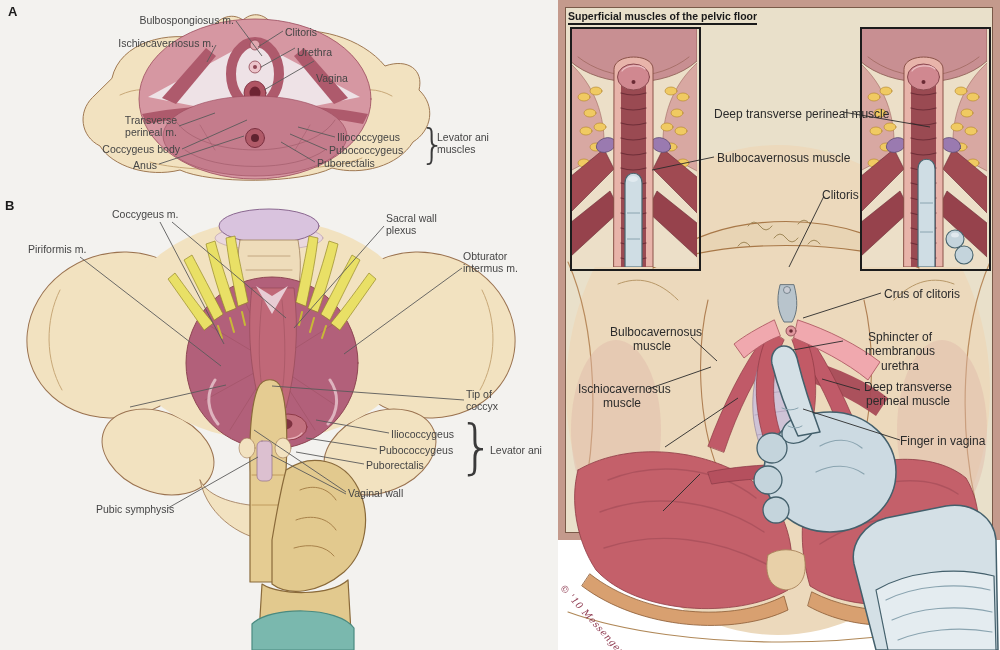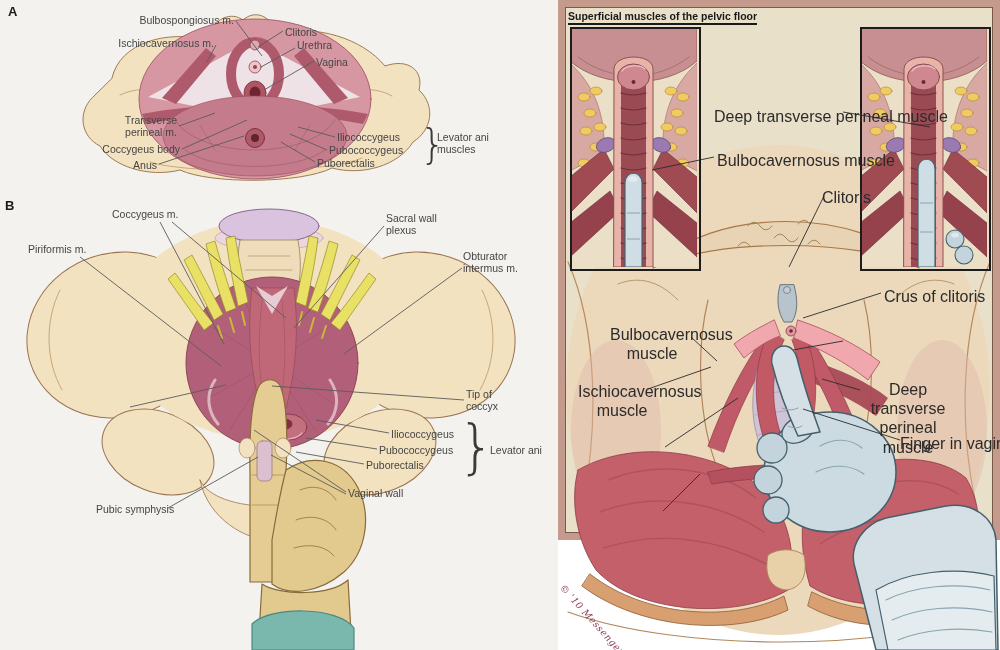--- a/index.html
+++ b/index.html
@@ -15,21 +15,21 @@
   .panel-letter{font-size:13px;font-weight:bold;color:#1a1a1a;z-index:30;position:absolute;}
   .brace{position:absolute;color:#3a3a3a;font-weight:300;z-index:30;
          font-family:"DejaVu Sans",sans-serif;line-height:1;}
   
   .right-panel{position:absolute;left:558px;top:0;width:442px;height:540px;background:#c49a8c;}
   .rp-inner{position:absolute;left:7px;top:7px;right:7px;bottom:7px;background:#e9e0ca;
             border:1px solid #7a5a48;}
   .rp-header{position:absolute;font-size:10.5px;font-weight:bold;color:#1a1a1a;
              border-bottom:2px solid #1a1a1a;padding-bottom:1px;z-index:31;white-space:nowrap;}
   .inset-frame{position:absolute;border:2px solid #1c1c1c;z-index:25;}
-  .rlbl{position:absolute;font-size:16px;line-height:1.2;color:#2b2b2b;z-index:30;white-space:nowrap;}
+  .rlbl{position:absolute;font-size:12px;line-height:1.2;color:#2b2b2b;z-index:30;white-space:nowrap;}
   .rlbl.wrap{white-space:normal;}
   .rlbl.ctr{text-align:center;}
   .signature{position:absolute;font-family:"DejaVu Serif",serif;font-style:italic;
              font-size:9.5px;color:#8e3a50;transform:rotate(48deg);transform-origin:0 0;
              z-index:30;white-space:nowrap;letter-spacing:.5px;}
   .overlay{position:absolute;left:0;top:0;z-index:20;pointer-events:none;}
 </style>
 </head>
 <body>
 
@@ -105,22 +105,22 @@
         <ellipse cx="247" cy="448" rx="8" ry="10" fill="#f2e2c0" stroke="#9b7350" stroke-width="0.6"></ellipse>
         <ellipse cx="283" cy="448" rx="8" ry="10" fill="#f2e2c0" stroke="#9b7350" stroke-width="0.6"></ellipse>
         <rect x="257" y="441" width="15" height="40" rx="5" fill="#dcc0d0" stroke="#9a7a90" stroke-width="0.8"></rect>
       </g>
     </svg>
 
     <div class="panel-letter" style="left:8px;top:4px">A</div>
     <div class="lbl ra" style="left:118px;top:14px;width:116px">Bulbospongiosus m.</div>
     <div class="lbl ra" style="left:96px;top:37px;width:118px">Ischiocavernosus m.</div>
     <div class="lbl" style="left:285px;top:26px">Clitoris</div>
-    <div class="lbl" style="left:297px;top:39px">Urethra</div>
-    <div class="lbl" style="left:316px;top:56px">Vagina</div>
+    <div class="lbl" style="left:297px;top:46px">Urethra</div>
+    <div class="lbl" style="left:316px;top:72px">Vagina</div>
     <div class="lbl ra wrap" style="left:85px;top:114px;width:92px">Transverse perineal m.</div>
     <div class="lbl ra" style="left:95px;top:143px;width:85px">Coccygeus body</div>
     <div class="lbl ra" style="left:123px;top:159px;width:34px">Anus</div>
     <div class="lbl" style="left:337px;top:131px">Iliococcygeus</div>
     <div class="lbl" style="left:329px;top:144px">Pubococcygeus</div>
     <div class="lbl" style="left:317px;top:157px">Puborectalis</div>
     <div class="brace" style="left:420px;top:124px;font-size:40px">}</div>
     <div class="lbl wrap" style="left:437px;top:131px;width:62px">Levator ani muscles</div>
 
     <div class="panel-letter" style="left:5px;top:198px">B</div>
@@ -295,20 +295,21 @@
     <div class="inset-frame" style="left:12px;top:27px;width:127px;height:240px"></div>
     <div class="inset-frame" style="left:302px;top:27px;width:127px;height:240px"></div>
 
     <div class="rp-header" style="left:10px;top:10px">Superficial muscles of the pelvic floor</div>
 
     <div class="rlbl" style="left:156px;top:107px">Deep transverse perineal muscle</div>
     <div class="rlbl" style="left:159px;top:151px">Bulbocavernosus muscle</div>
     <div class="rlbl" style="left:264px;top:188px">Clitoris</div>
     <div class="rlbl" style="left:326px;top:287px">Crus of clitoris</div>
     <div class="rlbl ctr wrap" style="left:52px;top:325px;width:84px">Bulbocavernosus muscle</div>
+    <div class="rlbl ctr wrap" style="left:287px;top:330px;width:110px">Sphincter of membranous urethra</div>
     <div class="rlbl ctr wrap" style="left:20px;top:382px;width:88px">Ischiocavernosus muscle</div>
     <div class="rlbl ctr wrap" style="left:304px;top:380px;width:92px">Deep transverse perineal muscle</div>
     <div class="rlbl" style="left:342px;top:434px">Finger in vagina</div>
     <div class="signature" style="left:8px;top:582px">© '10 Messenger</div>
   </div>
 
   <svg class="overlay" width="1000" height="650" viewBox="0 0 1000 650">
     <g stroke="#5a5a5a" stroke-width="0.9" fill="none">
 
       <path d="M236,21 L262,56"></path>

